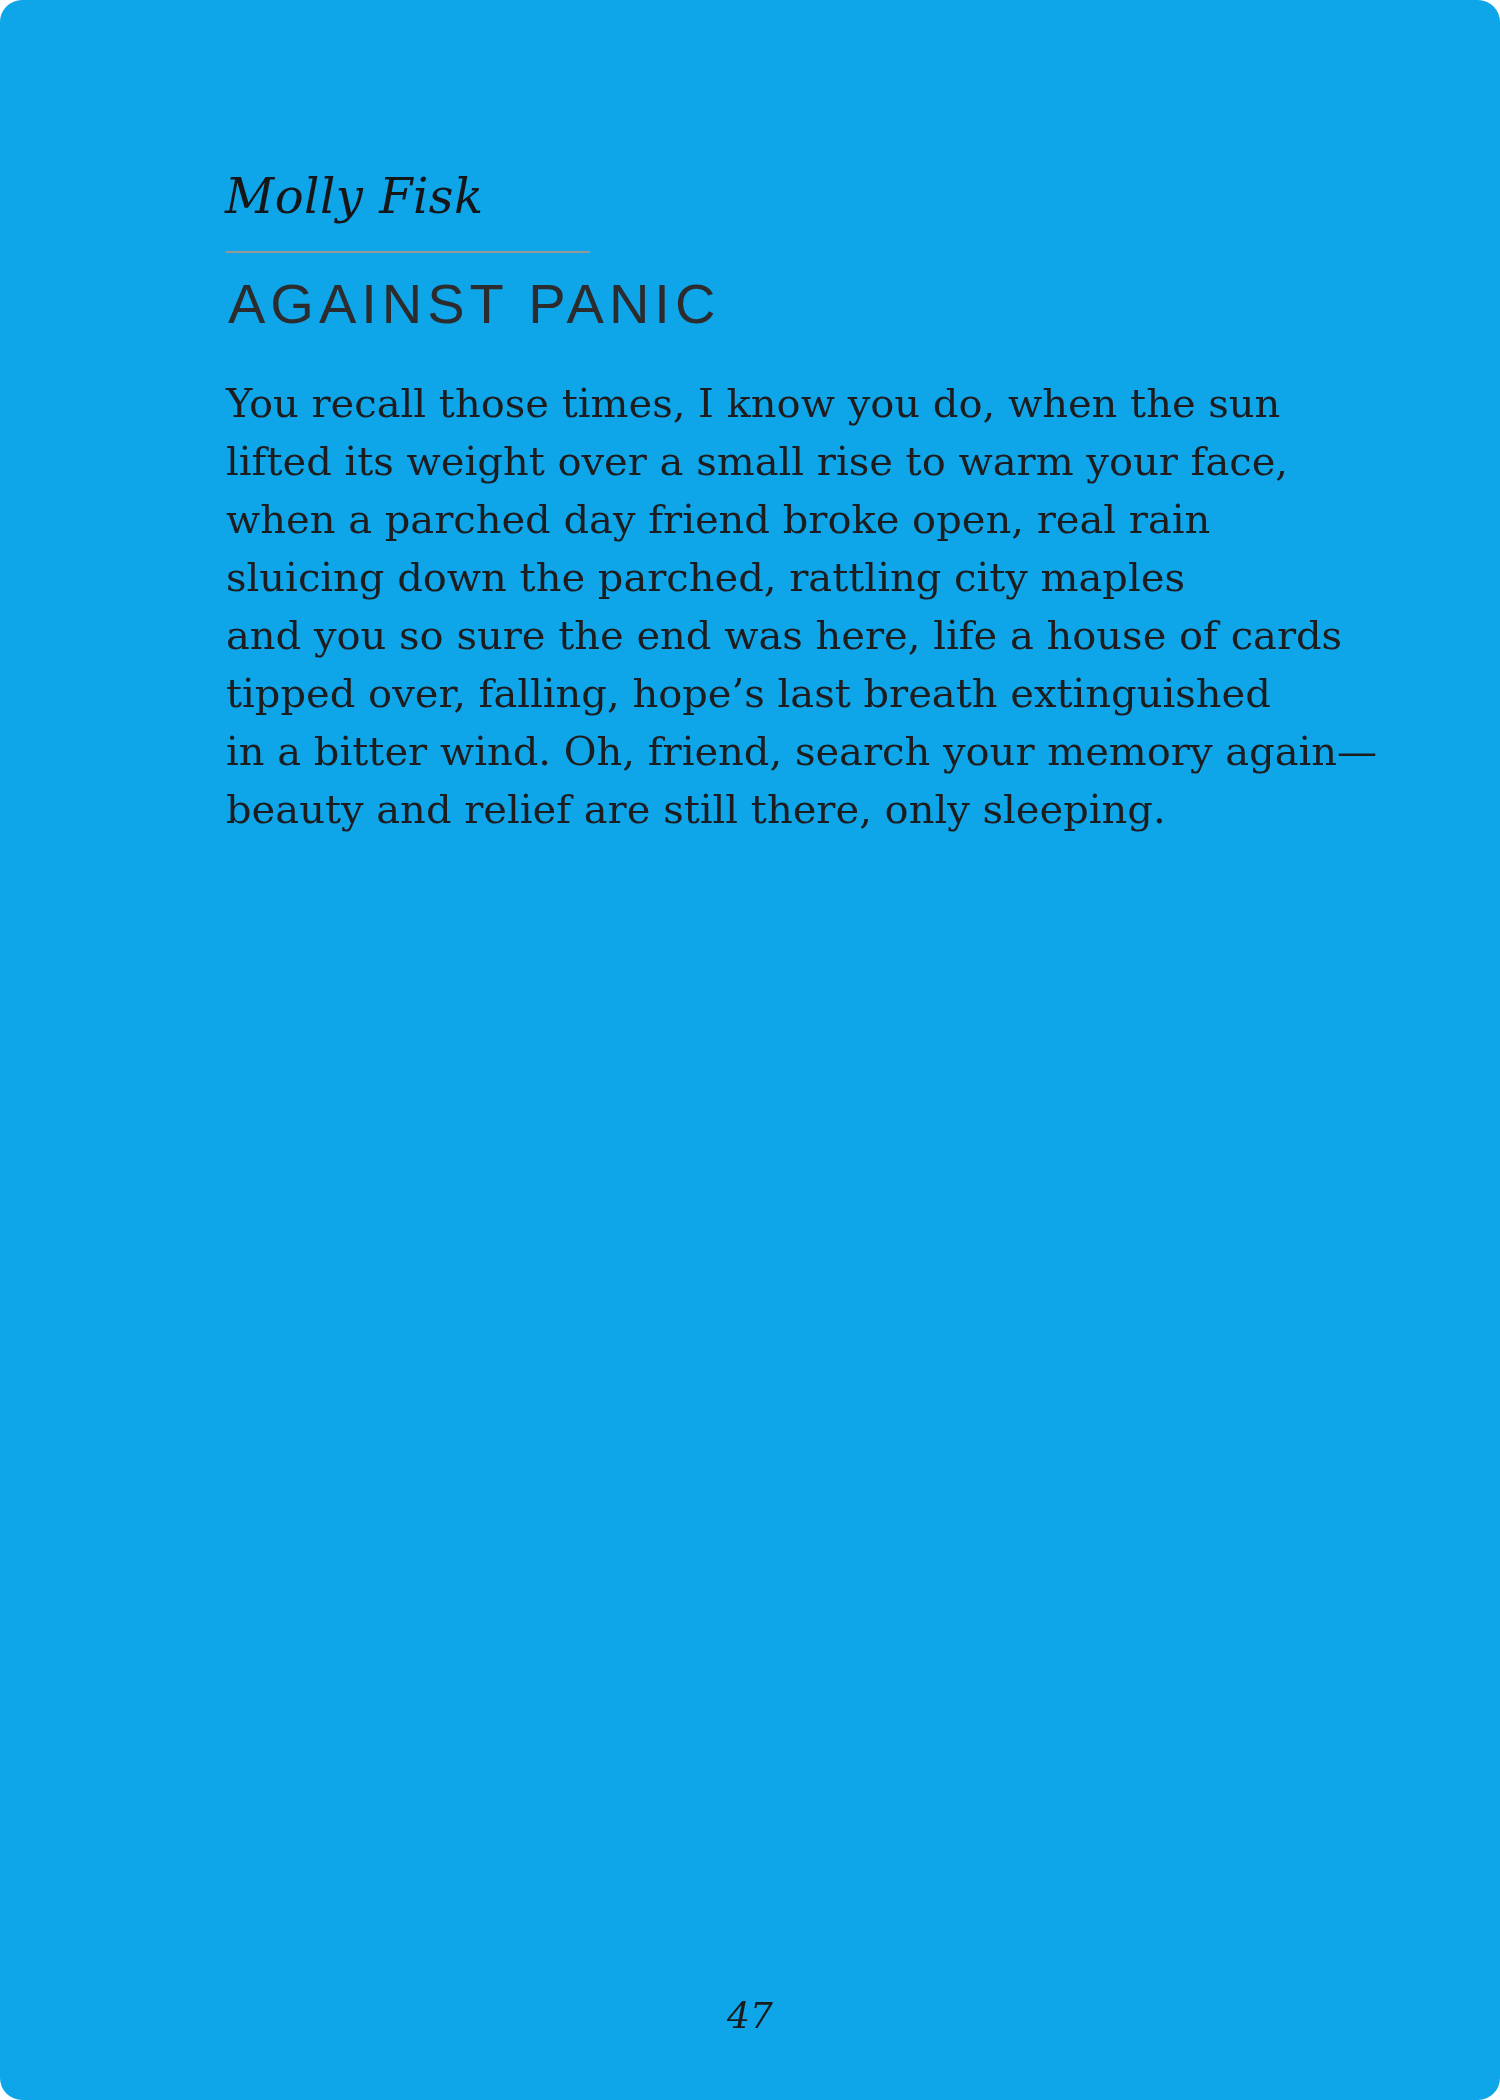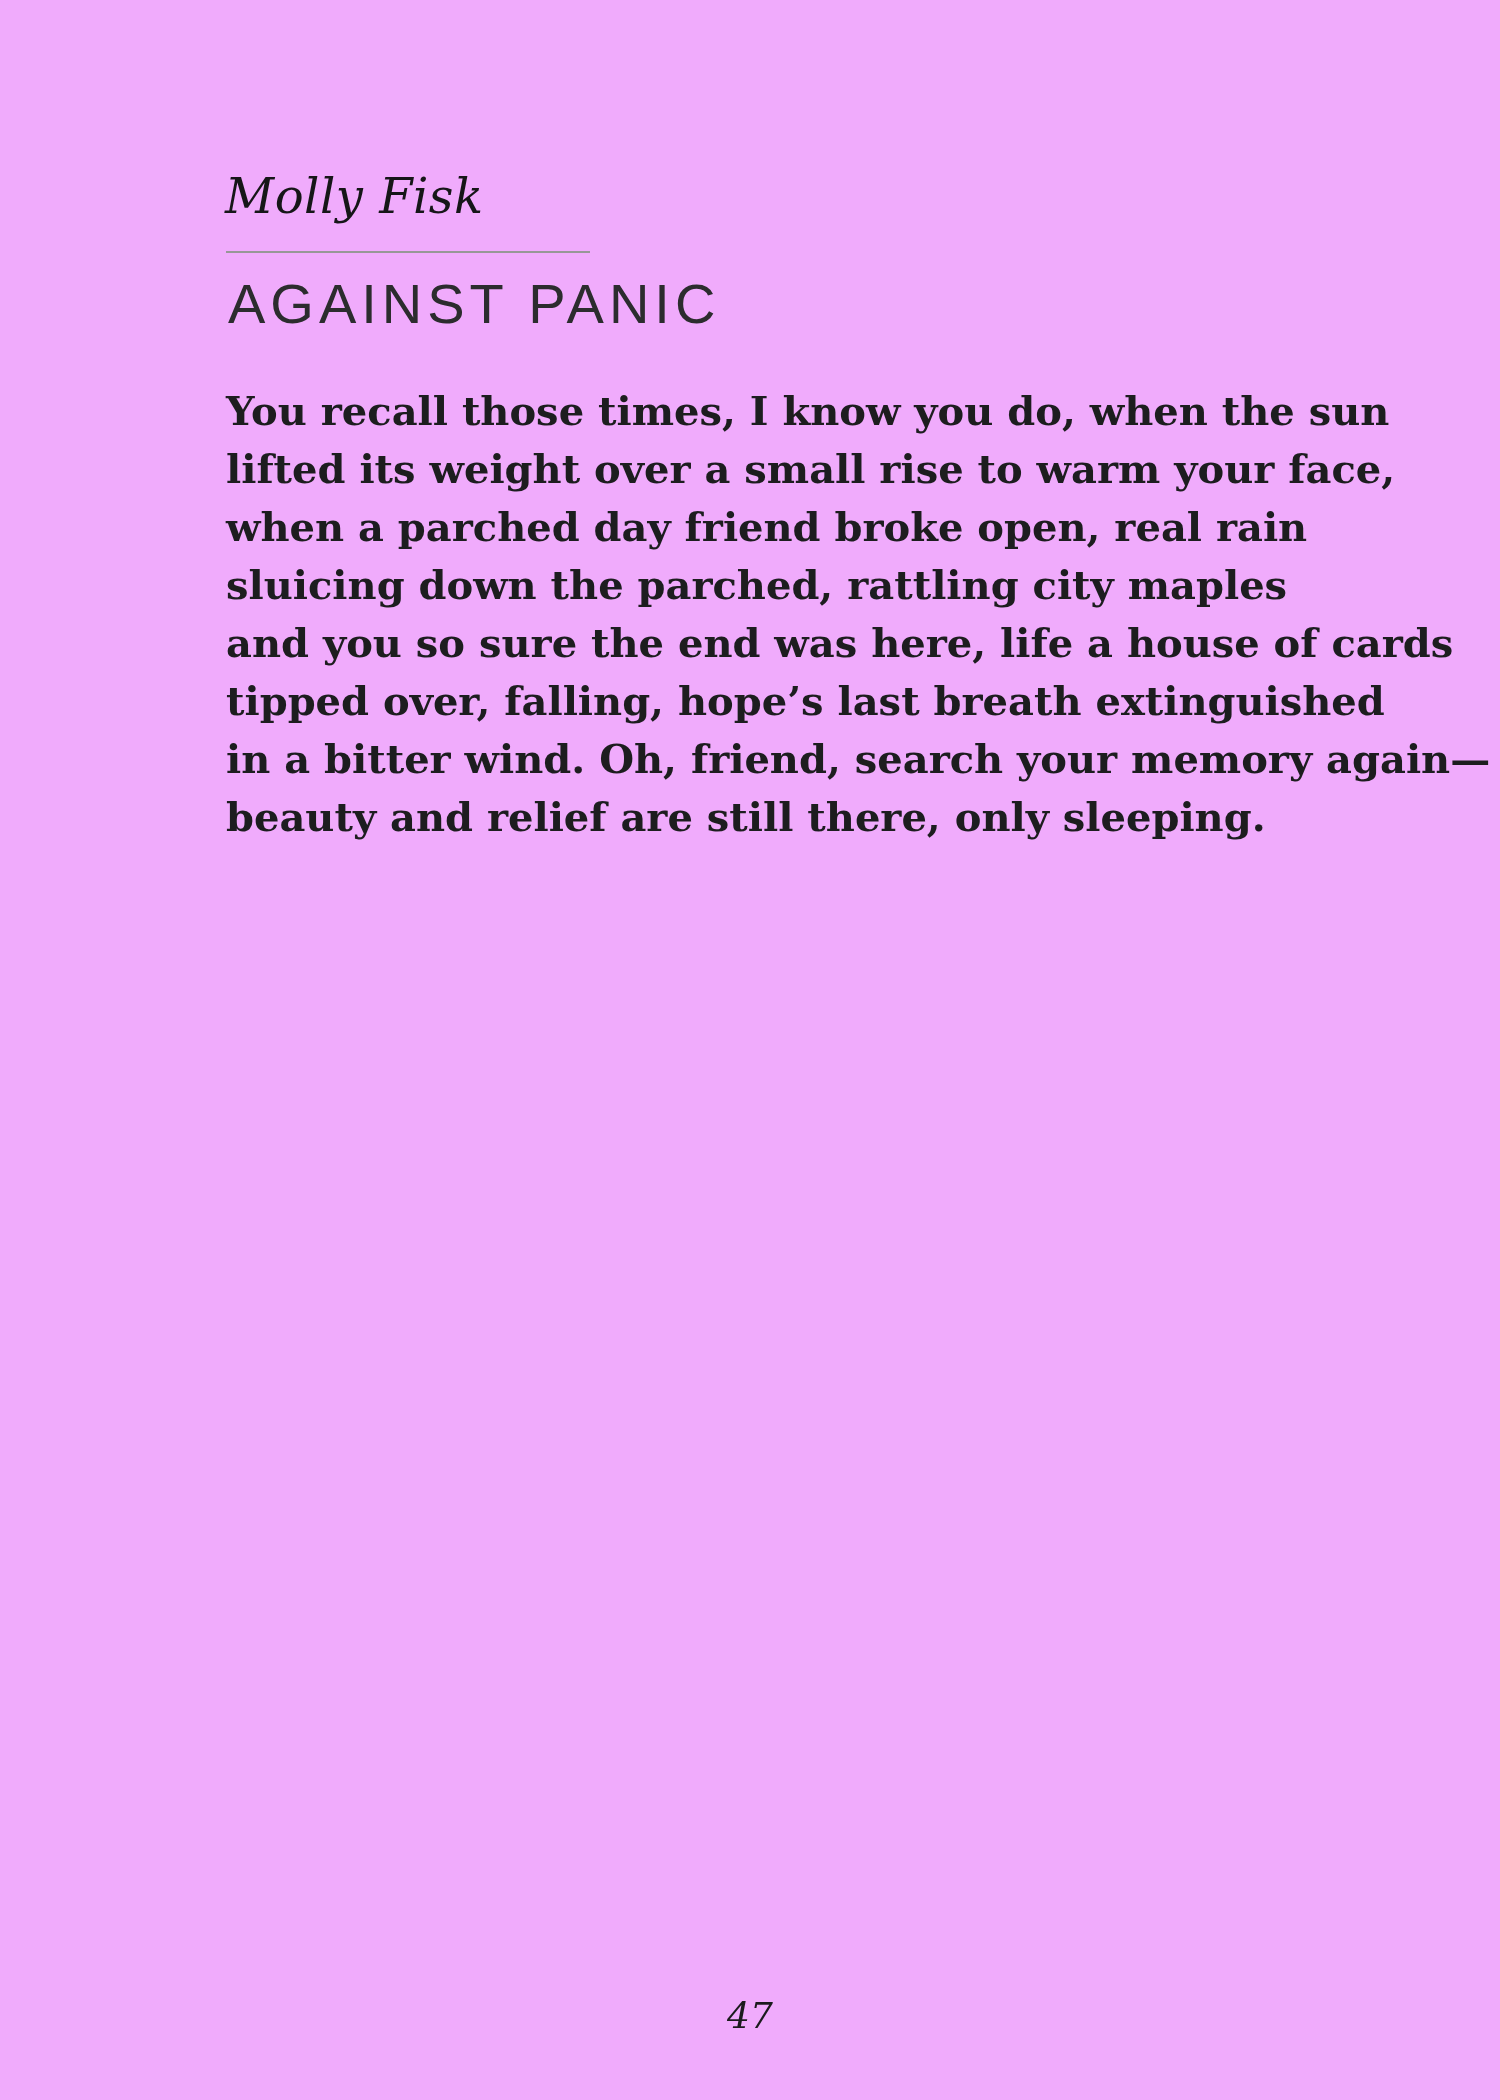--- a/index.html
+++ b/index.html
@@ -4,24 +4,25 @@
 <style>
   html, body {
     margin: 0;
     padding: 0;
     background: #ffffff;
   }
   .page {
     position: relative;
     width: 1500px;
     height: 2100px;
-    background: #f0abfc;
+    background: #0ea5e9;
     font-family: "DejaVu Serif", "Liberation Serif", serif;
     color: #1d1d1f;
     overflow: hidden;
+    border-radius: 22px;
   }
   .author {
     position: absolute;
     left: 225px;
     top: 170px;
     font-style: italic;
     font-size: 48px;
     line-height: 52px;
     letter-spacing: 0.5px;
     color: #161618;
@@ -43,26 +44,25 @@
     font-weight: 300;
     font-size: 56px;
     line-height: 40px;
     letter-spacing: 5px;
     color: #2c2c2e;
     white-space: nowrap;
   }
   .poem {
     position: absolute;
     left: 226px;
-    top: 382px;
+    top: 374px;
     font-size: 40px;
     line-height: 58px;
     color: #1d1d1f;
     white-space: nowrap;
-    font-weight: bold;
   }
   .poem .line {
     height: 58px;
   }
   .folio {
     position: absolute;
     left: 0;
     top: 1996px;
     width: 1500px;
     line-height: 40px;

